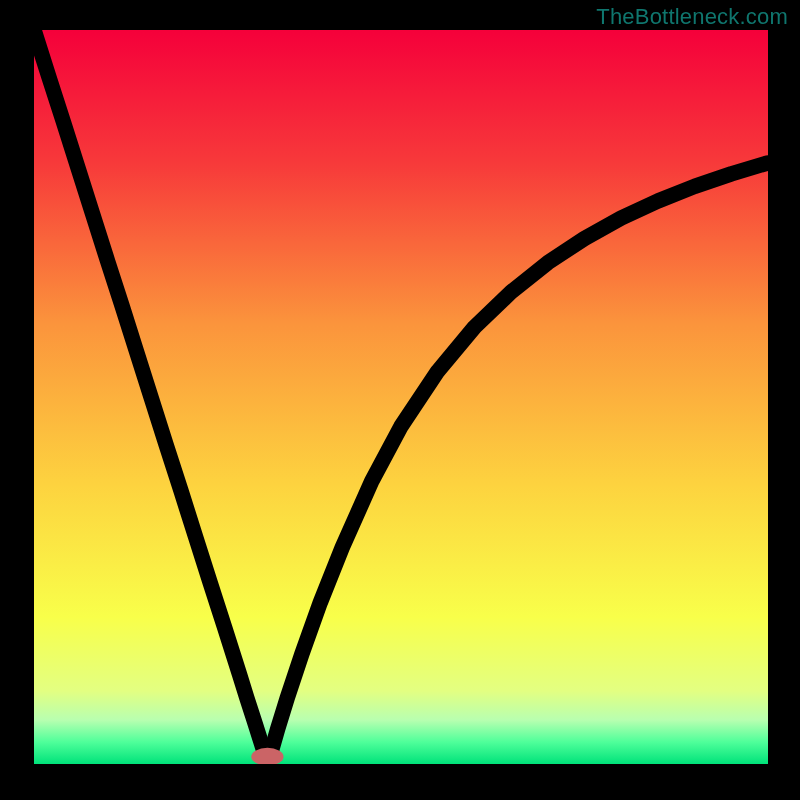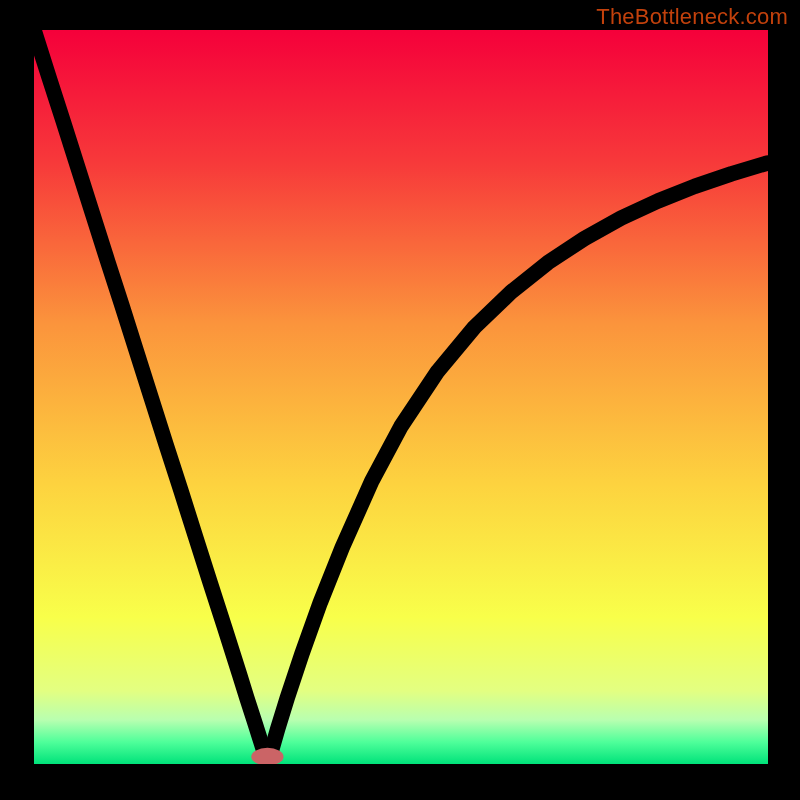--- a/index.html
+++ b/index.html
@@ -14,21 +14,21 @@
   .frame {
     position: relative;
     width: 800px;
     height: 800px;
     background: #000;
   }
   .watermark {
     position: absolute;
     top: 4px;
     right: 12px;
-    color: #c2410c;
+    color: #0f766e;
     font-size: 22px;
     font-weight: 500;
     letter-spacing: 0.2px;
     z-index: 3;
   }
   
   .plot {
     position: absolute;
     left: 34px;
     top: 30px;

